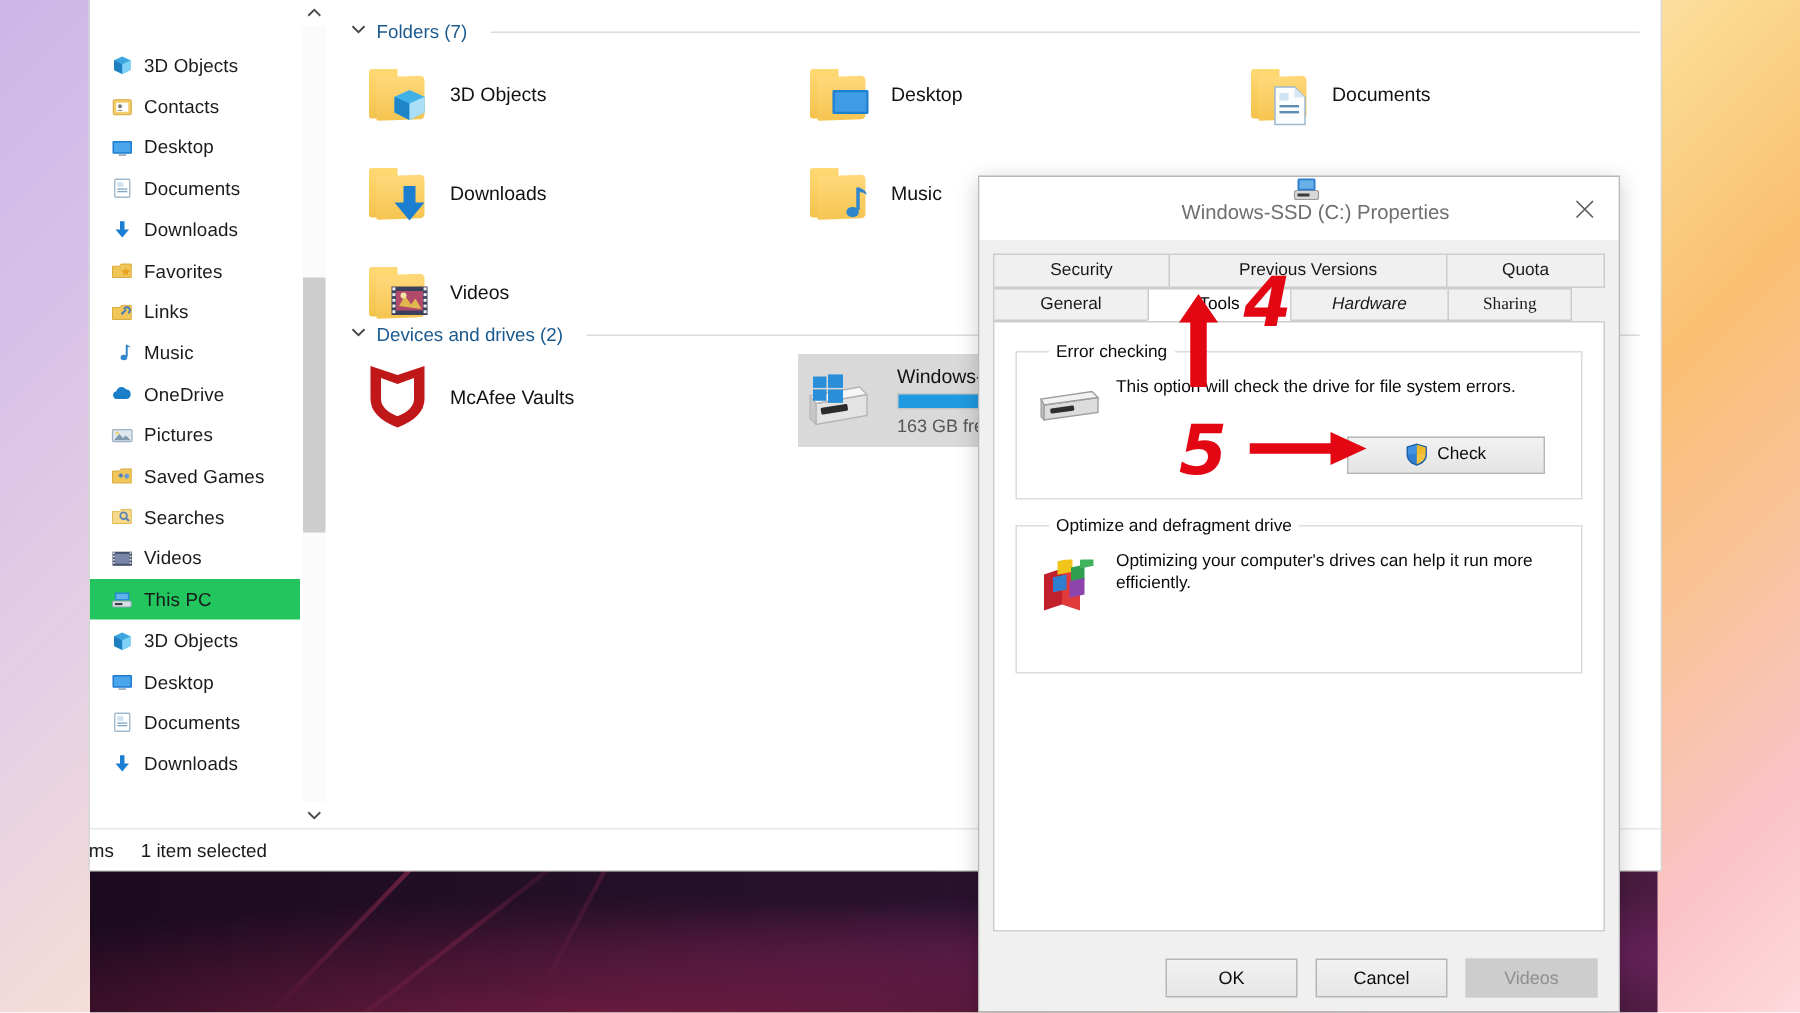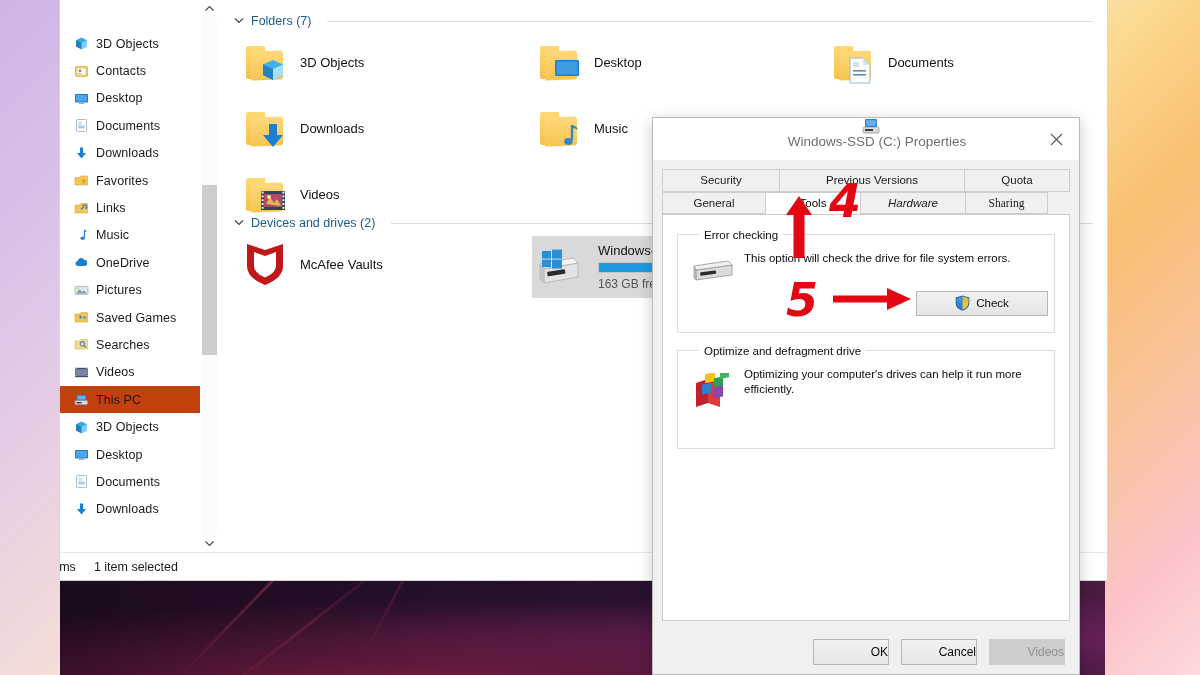--- a/index.html
+++ b/index.html
@@ -44,21 +44,21 @@
   
   #navpane {
     position:absolute; left:0; top:0; width:140px; height:552px;
     background:#fff;
     font-size:12.5px; color:#1a1a1a;
   }
   .nav-item {
     display:flex; align-items:center; gap:7px;
     height:27.4px; padding-left:14px; white-space:nowrap;
   }
-  .nav-item.selected { background:#c2410c; }
+  .nav-item.selected { background:#22c55e; }
   .nav-item .lbl { font-size:12.5px; letter-spacing:.1px; }
   .nav-icon { width:15px; height:15px; flex:none; position:relative; }
 
   
   #nav-scroll {
     position:absolute; left:140px; top:0; width:17px; height:552px;
     background:#fff; border-left:1px solid #fff;
   }
   #nav-scroll .sb-btn {
     position:absolute; left:0; width:17px; height:17px;
@@ -174,24 +174,24 @@
     font-size:11.5px; color:#0b0b0b;
   }
 
   
   #dlg-footer {
     position:absolute; left:0; bottom:0; right:0; height:44px;
     background:#f0f0f0; display:flex; align-items:center;
     justify-content:flex-end; gap:12px; padding-right:14px;
   }
   #dlg-footer .fbtn {
-    width:76px; height:26px;
+    width:88px; height:26px;
     background:linear-gradient(180deg,#f2f2f2,#e6e6e6);
     border:1px solid #b6b6b6;
-    display:flex; align-items:center; justify-content:flex-end;
+    display:flex; align-items:center; justify-content:center;
     font-size:12px; color:#0b0b0b;
   }
   #dlg-footer .fbtn.disabled { background:#cdcdcd; border-color:#cdcdcd; color:#8f8f8f; }
 
   
   .annot-num {
     position:absolute; color:#e30613; font-weight:bold;
     font-family:"DejaVu Sans", sans-serif; line-height:1;
   }
   .arrow-up { position:absolute; }
@@ -582,21 +582,21 @@
         <div class="grp-body">
           <div class="grp-icon">
             <svg width="44" height="26" viewBox="0 0 44 26">
               <path d="M4 13 L40 8 L40 18 L4 23 Z" fill="#dcdcdc" stroke="#9d9d9d" stroke-width="0.9"></path>
               <path d="M4 13 L40 8 L36 4 L2 9 Z" fill="#f2f2f2" stroke="#9d9d9d" stroke-width="0.9"></path>
               <path d="M4 13 L4 23 L2 21 L2 9 Z" fill="#bcbcbc" stroke="#9d9d9d" stroke-width="0.7"></path>
               <rect x="8" y="15.5" width="16" height="3.4" rx="1" fill="#2d2d2d" transform="rotate(-8 8 15.5)"></rect>
             </svg>
           </div>
           <div class="grp-desc">This option will check the drive for file system errors.</div>
-          <div class="winbtn" id="check-button" style="right:6px; top:50px; width:132px;">
+          <div class="winbtn" id="check-button" style="right:24px; top:50px; width:132px;">
             <span style="display:inline-flex;">
               <svg width="15" height="16" viewBox="0 0 15 16">
                 <path d="M7.5 0.6 L14.3 2.6 L14.3 8.2 C14.3 12 11.2 14.6 7.5 15.5 C3.8 14.6 0.7 12 0.7 8.2 L0.7 2.6 Z" fill="#1f5fa8"></path>
                 <path d="M7.5 1.6 L7.5 14.5 C4.3 13.6 1.7 11.3 1.7 8.2 L1.7 3.3 Z" fill="#2f80d2"></path>
                 <path d="M7.5 1.6 L13.3 3.3 L13.3 8.2 C13.3 11.3 10.7 13.6 7.5 14.5 Z" fill="#f2c43d"></path>
                 <path d="M7.5 1.6 L13.3 3.3 L13.3 7.6 L7.5 7.6 Z" fill="#eeba2a"></path>
                 <path d="M1.7 3.3 L7.5 1.6 L7.5 7.6 L1.7 7.6 Z" fill="#3f92e0"></path>
               </svg>
             </span>
             <span>Check</span>

